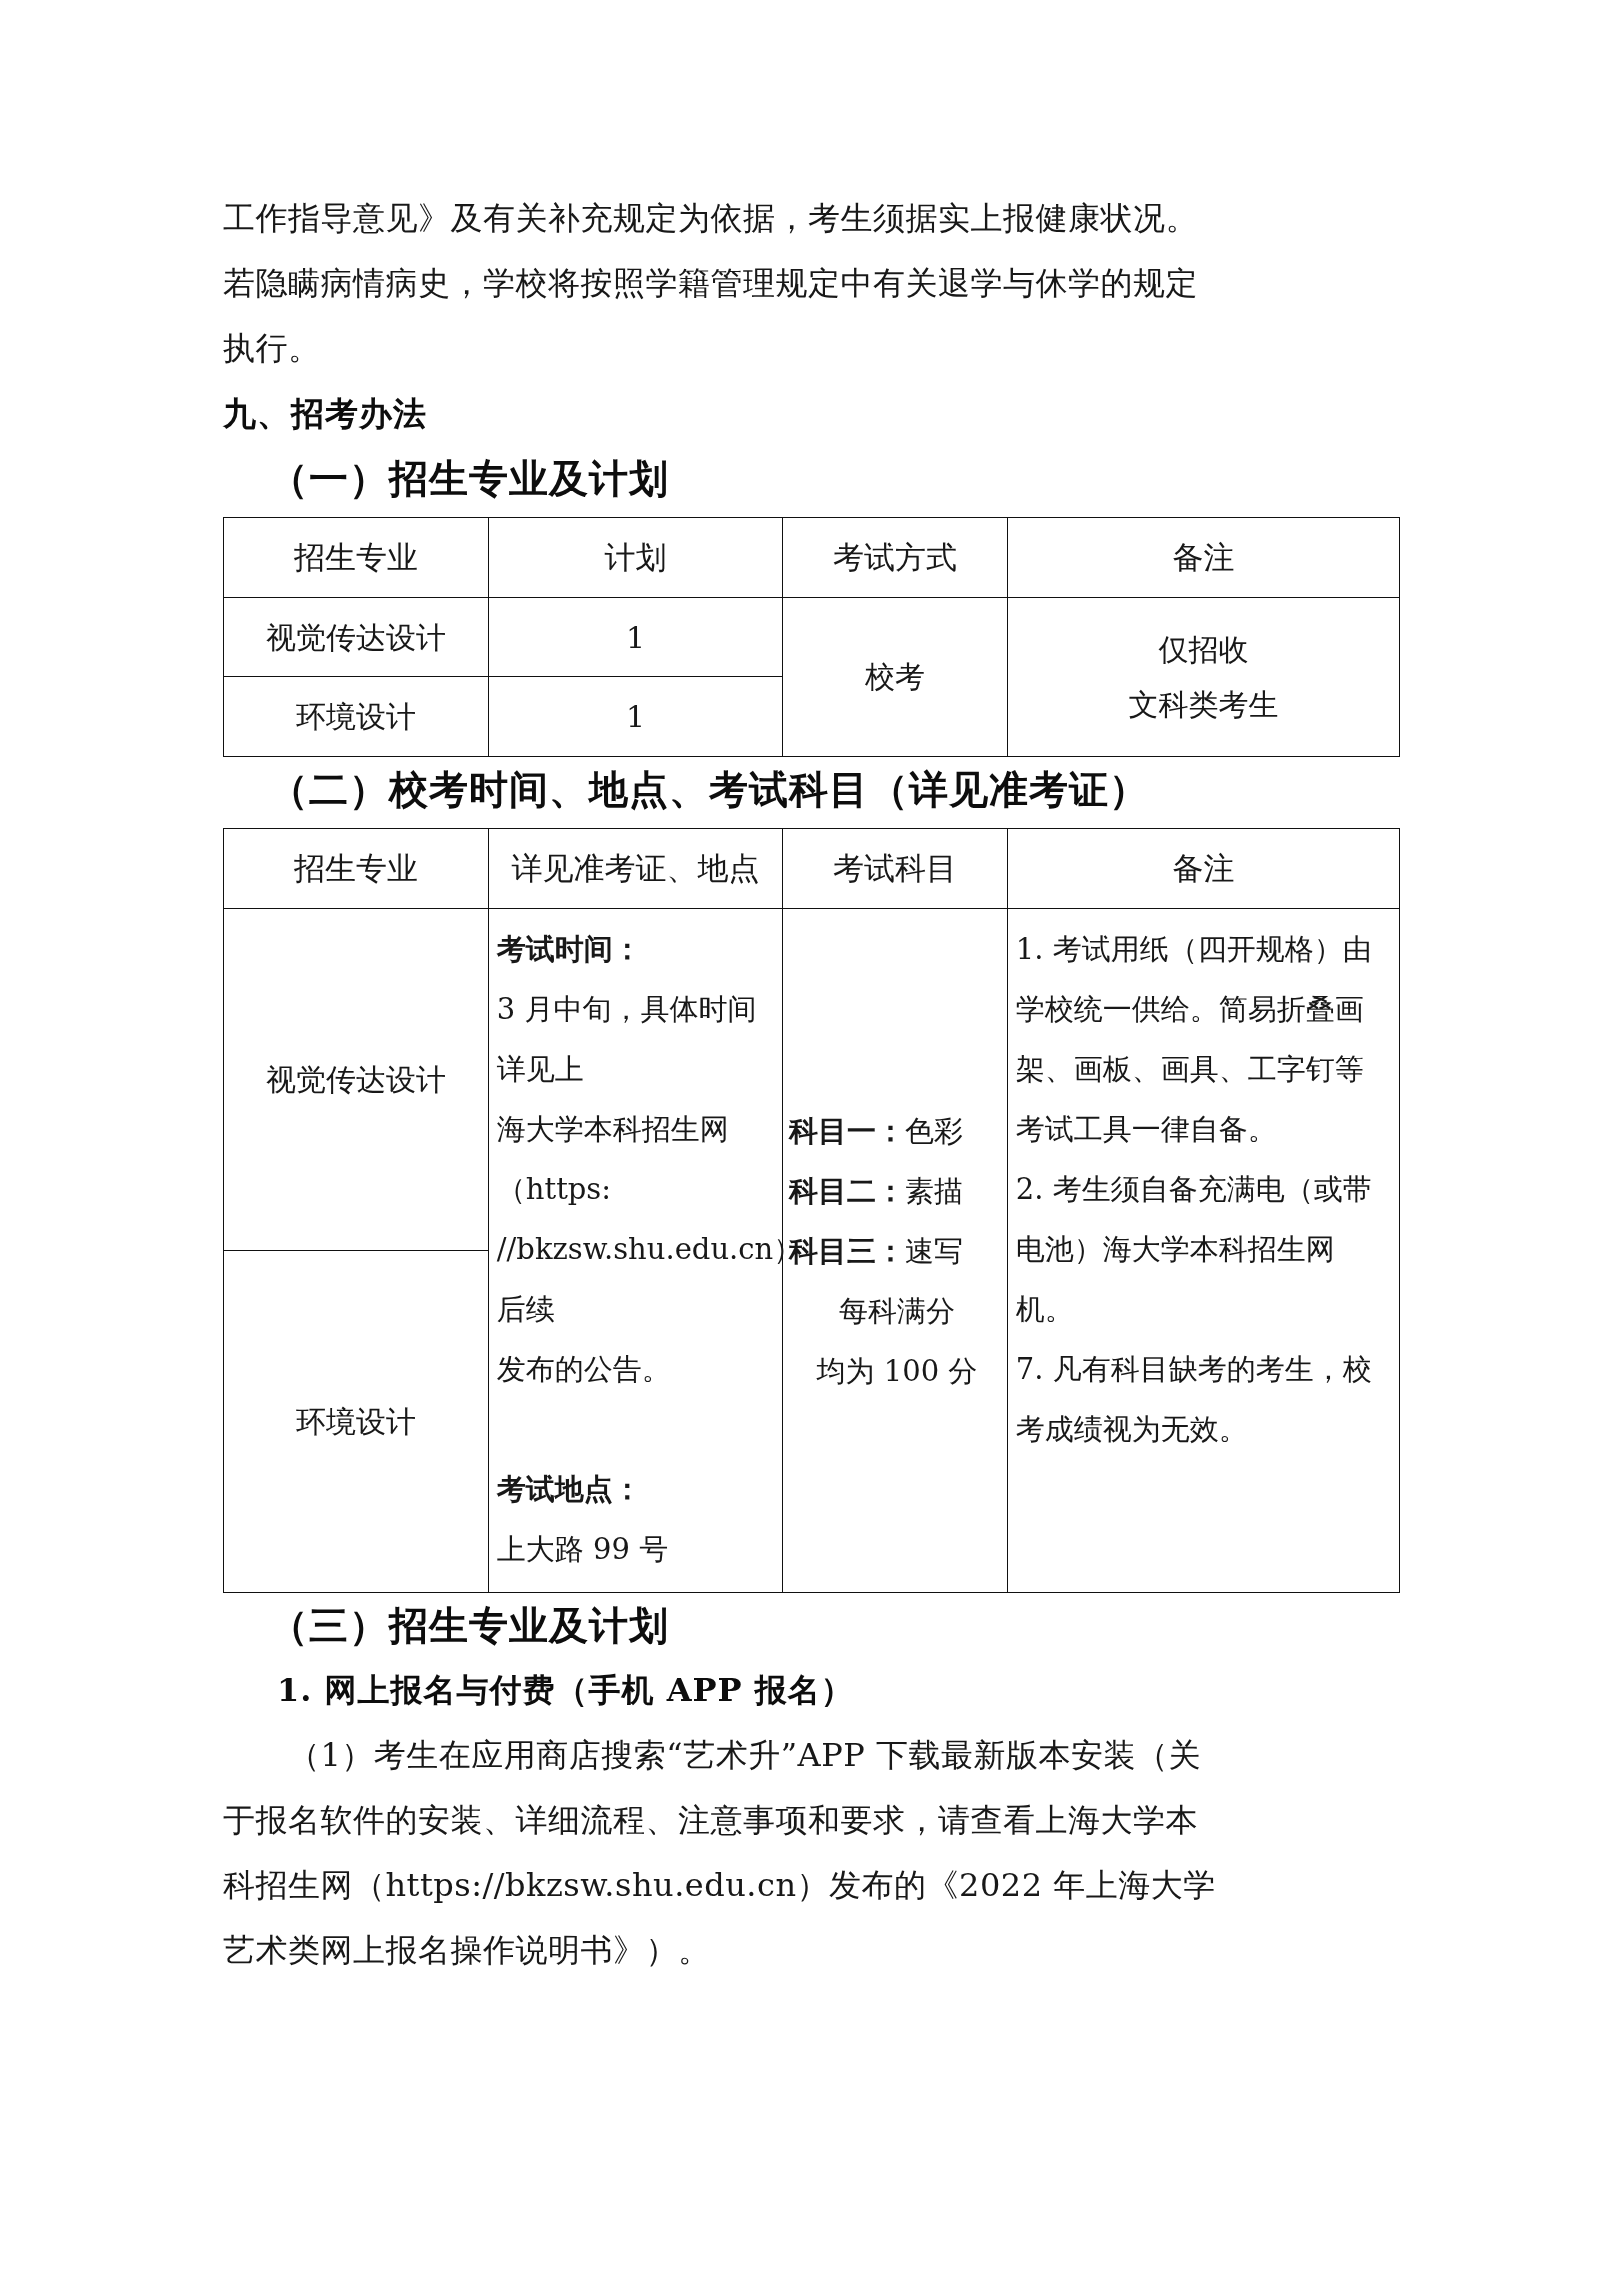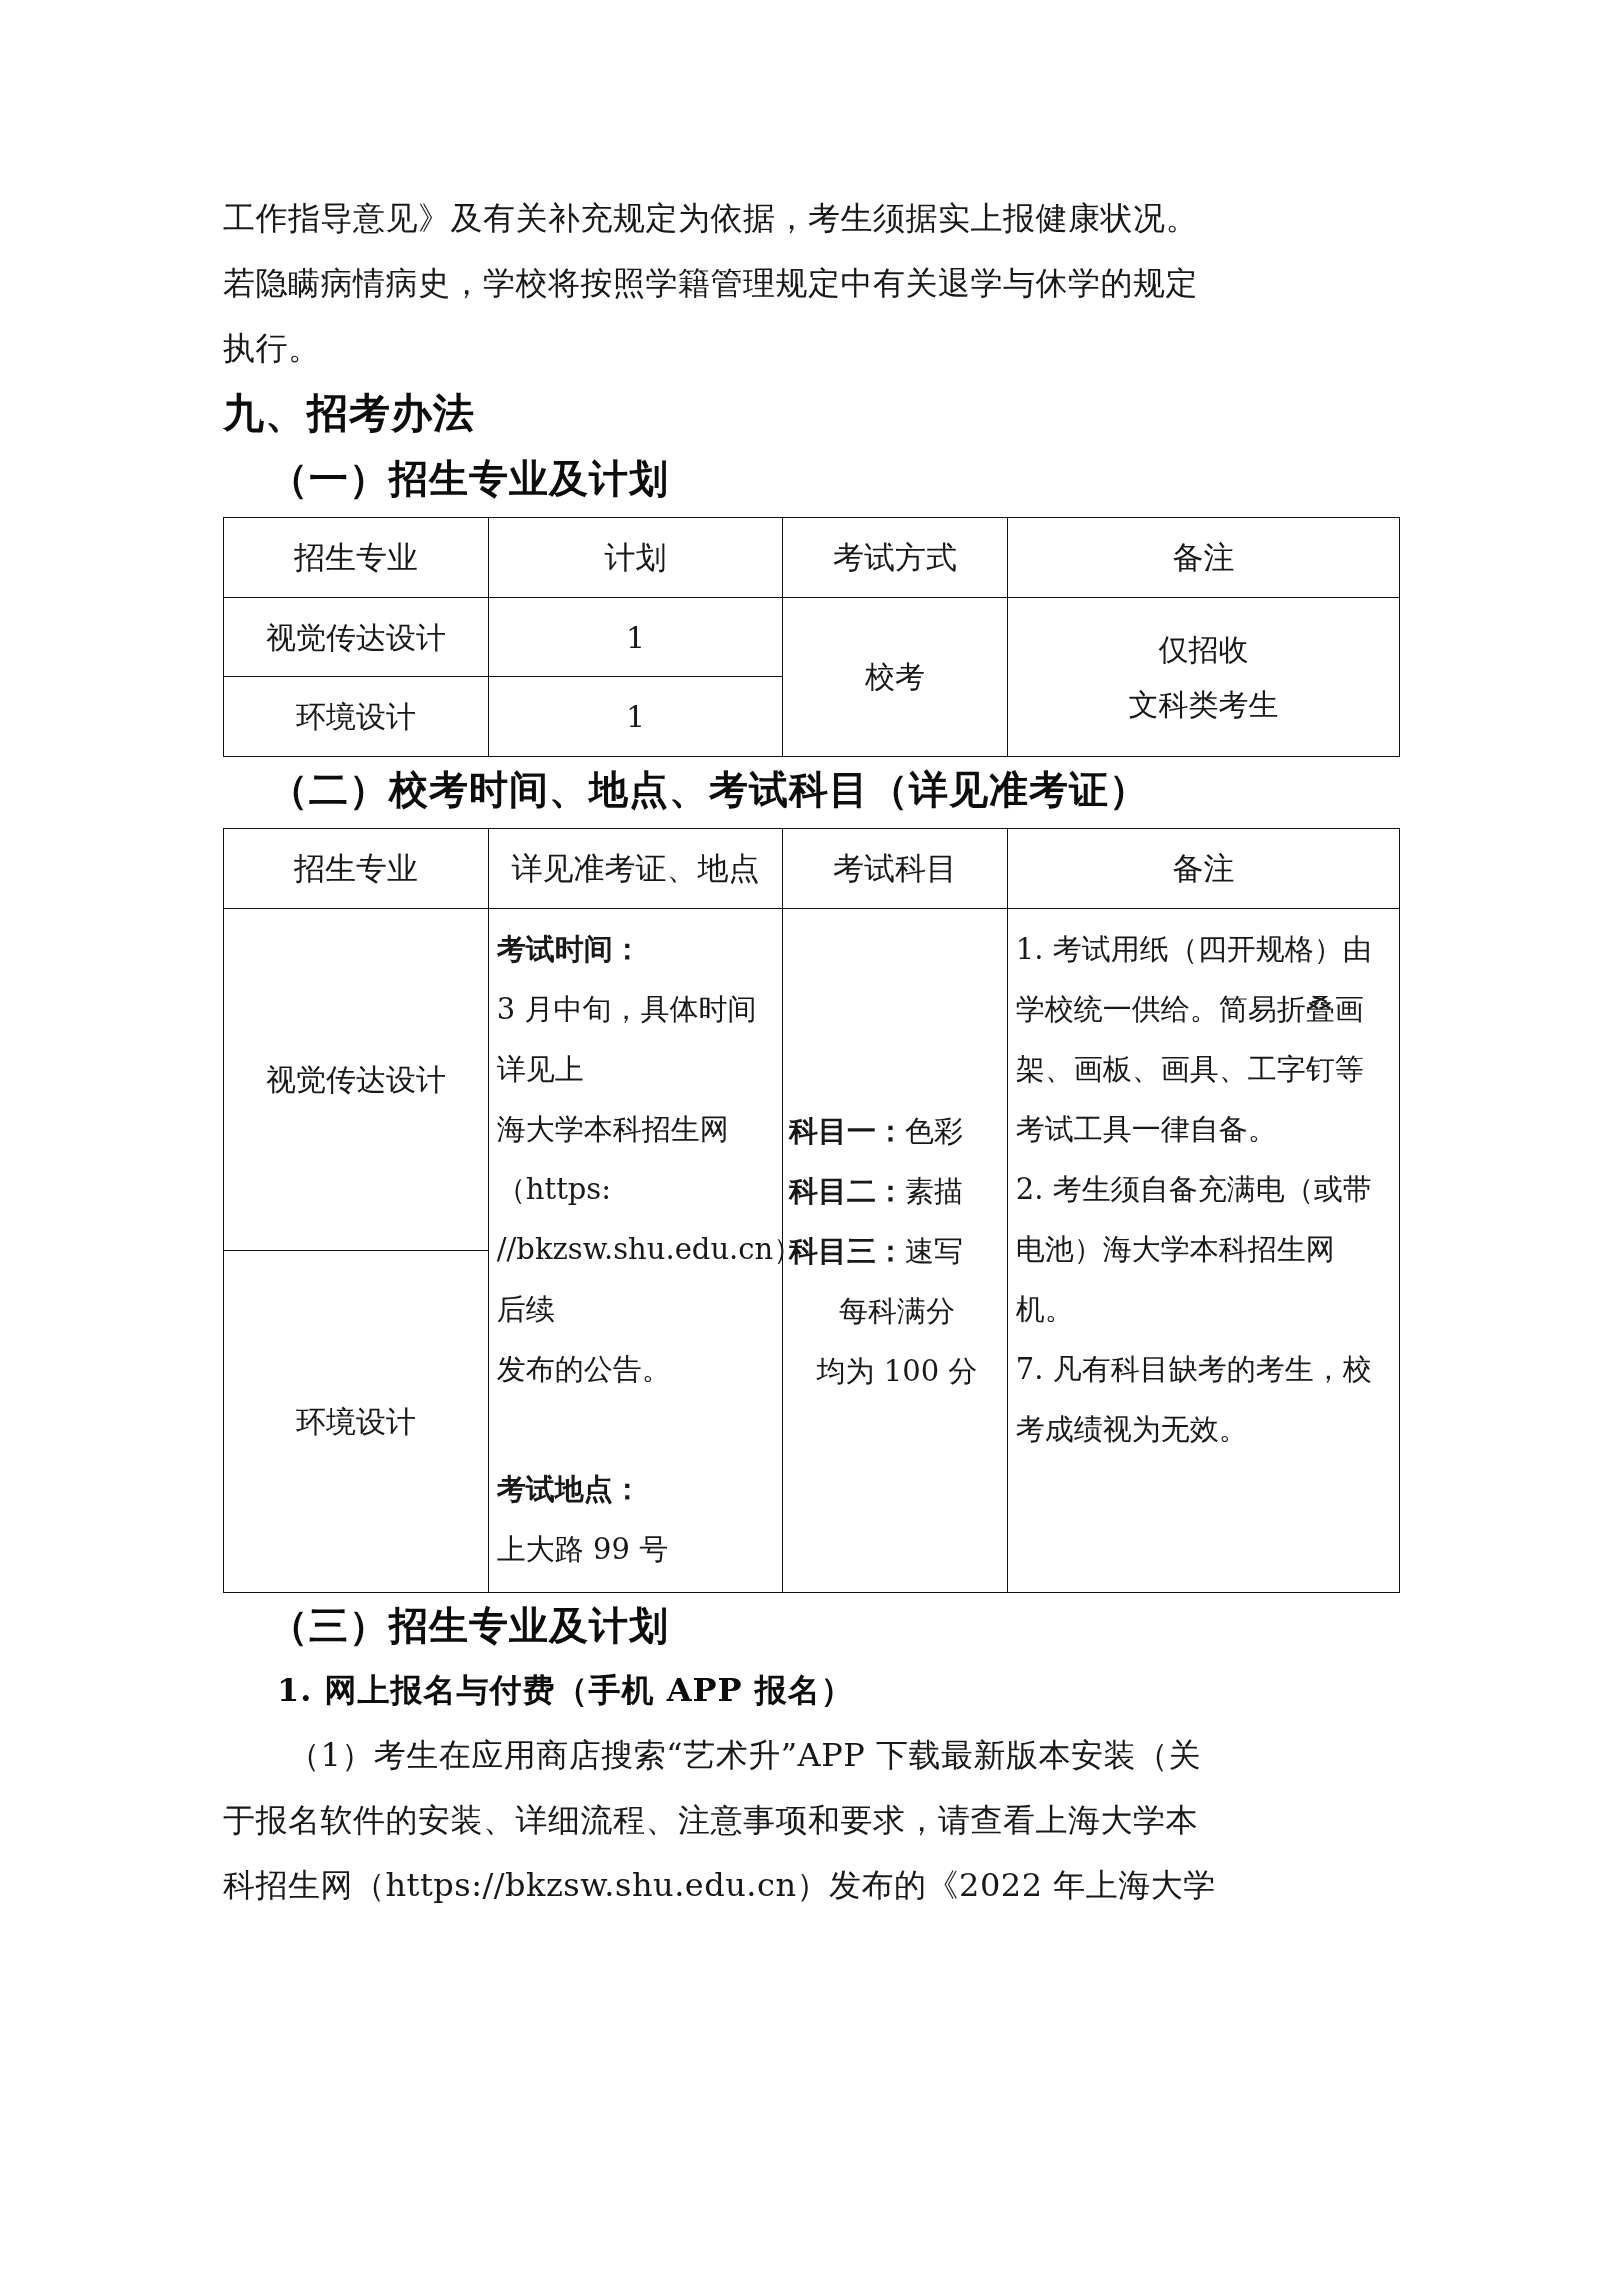--- a/index.html
+++ b/index.html
@@ -37,21 +37,21 @@
     line-height: 65px;
     letter-spacing: 0.5px;
     text-align: justify;
     text-justify: inter-character;
     margin: 0;
     color: #181818;
   }
   .para .indent2 { display: inline-block; width: 65px; }
 
   .heading-bold {
-    font-size: 41px;
+    font-size: 33px;
     line-height: 65px;
     font-weight: bold;
     margin: 0;
     letter-spacing: 1px;
     color: #0d0d0d;
   }
   .heading-sub {
     font-size: 39px;
     line-height: 65px;
     font-weight: bold;
@@ -234,17 +234,18 @@
       </tbody>
     </table>
 
     <p class="heading-sub">（三）招生专业及计划</p>
     <p class="heading-sub2">1. 网上报名与付费（手机 APP 报名）</p>
 
     <div>
       <p class="para"><span class="indent2"></span><span>（1）考生在应用商店搜索“艺术升”APP 下载最新版本安装（关</span></p>
       <p class="para">于报名软件的安装、详细流程、注意事项和要求，请查看上海大学本</p>
       <p class="para">科招生网（https://bkzsw.shu.edu.cn）发布的《2022 年上海大学</p>
+      <p class="para">艺术类网上报名操作说明书》）。</p>
     </div>
 
   </div>
 </div>
 
 
 </body></html>

